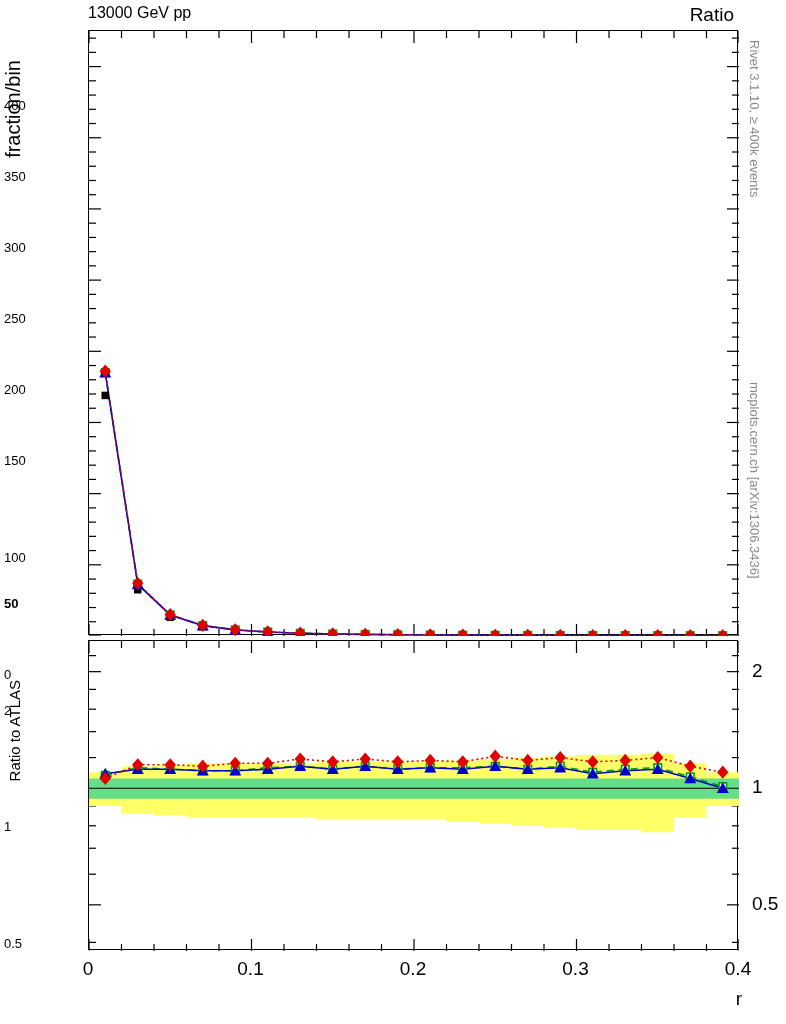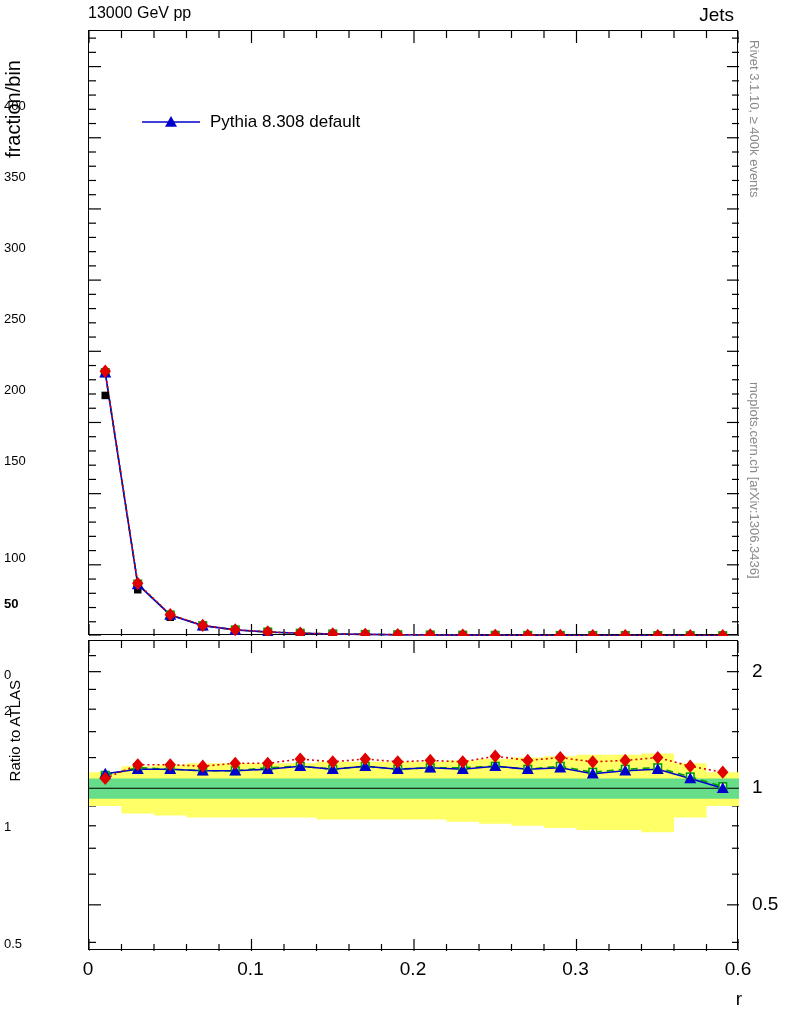--- a/index.html
+++ b/index.html
@@ -153,21 +153,21 @@
     margin-right: 8px;
   }
   .legend-label { white-space: nowrap; }
 </style>
 </head>
 <body>
 
 <div id="root">
 
   <div class="abs" id="header-left">13000 GeV pp</div>
-  <div class="abs" id="header-right">Jets</div>
+  <div class="abs" id="header-right">Ratio</div>
 
   <div class="vert-text" style="left:762px; top:40px;">Rivet 3.1.10,  ≥ 400k events</div>
   <div class="vert-text" style="left:762px; top:382px;">mcplots.cern.ch [arXiv:1306.3436]</div>
 
   <div id="ylabel-main">fraction/bin</div>
   <div id="ylabel-ratio">Ratio to ATLAS</div>
   <div id="xlabel">r</div>
 
   <div id="plot-title">
     <span>Radial profile</span><span>ρ</span>
@@ -550,26 +550,19 @@
   <div class="abs" id="ylabels-ratio-right" style="left:744px; top:0; width:42px; height:1024px;">
       <div class="ylab-right" style="top: 903.84px; left: 8px;">0.5</div>
       <div class="ylab-right" style="top: 787.253px; left: 8px;">1</div>
       <div class="ylab-right" style="top: 670.666px; left: 8px;">2</div>
     </div>
   <div class="abs" id="xlabels" style="left:0; top:0; width:786px; height:1024px;">
       <div class="xlab" style="left: 88px; top: 958px;">0</div>
       <div class="xlab" style="left: 250.5px; top: 958px;">0.1</div>
       <div class="xlab" style="left: 413px; top: 958px;">0.2</div>
       <div class="xlab" style="left: 575.5px; top: 958px;">0.3</div>
-      <div class="xlab" style="left: 738px; top: 958px;">0.6</div>
+      <div class="xlab" style="left: 738px; top: 958px;">0.4</div>
     </div>
 
   <div id="legend">
-      <div class="legend-row">
-        <div class="legend-key"><svg width="62" height="20">
-            <line x1="2" y1="10" x2="60" y2="10" stroke="#0000cc" stroke-width="1.6"></line>
-            <polygon points="31,4 37,14.8 25,14.8" fill="#0000cc"></polygon>
-          </svg></div>
-        <div class="legend-label">Pythia 8.308 default</div>
-      </div>
     </div>
 
 </div>
 
 </body></html>

